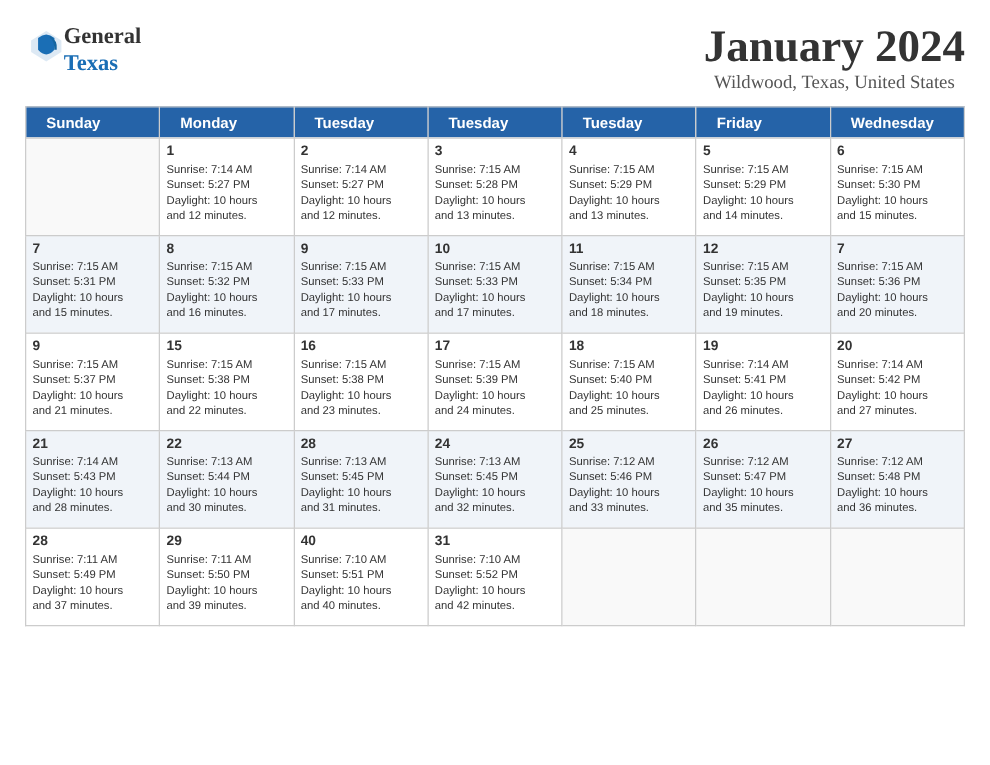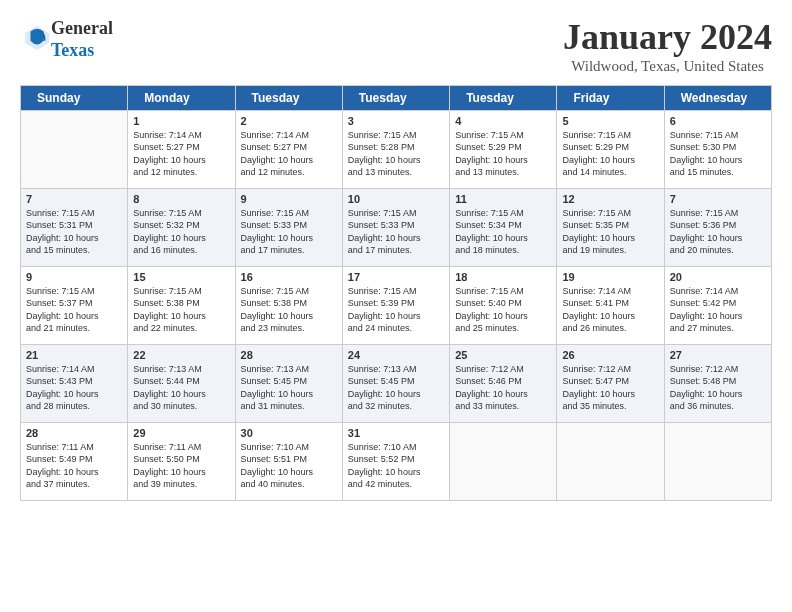--- a/index.html
+++ b/index.html
@@ -341,21 +341,21 @@
 and 37 minutes.</div>
           </td>
           <td>
             <div class="day-number">29</div>
             <div class="day-info" style="white-space: pre-line;">Sunrise: 7:11 AM
 Sunset: 5:50 PM
 Daylight: 10 hours
 and 39 minutes.</div>
           </td>
           <td>
-            <div class="day-number">30</div>
+            <div class="day-number">40</div>
             <div class="day-info" style="white-space: pre-line;">Sunrise: 7:10 AM
 Sunset: 5:51 PM
 Daylight: 10 hours
 and 40 minutes.</div>
           </td>
           <td>
             <div class="day-number">31</div>
             <div class="day-info" style="white-space: pre-line;">Sunrise: 7:10 AM
 Sunset: 5:52 PM
 Daylight: 10 hours

